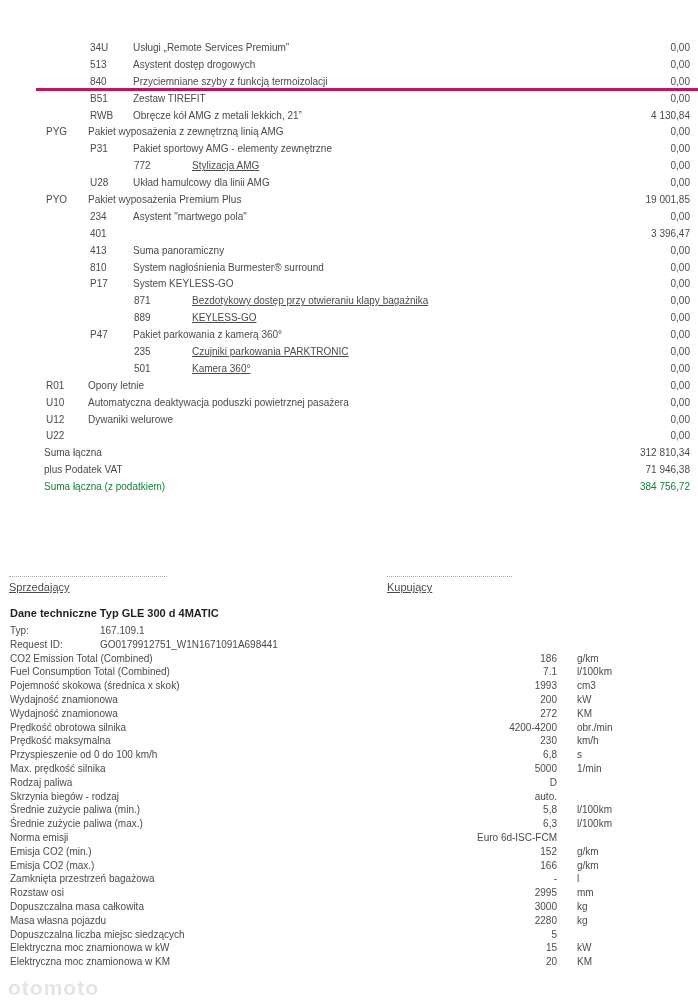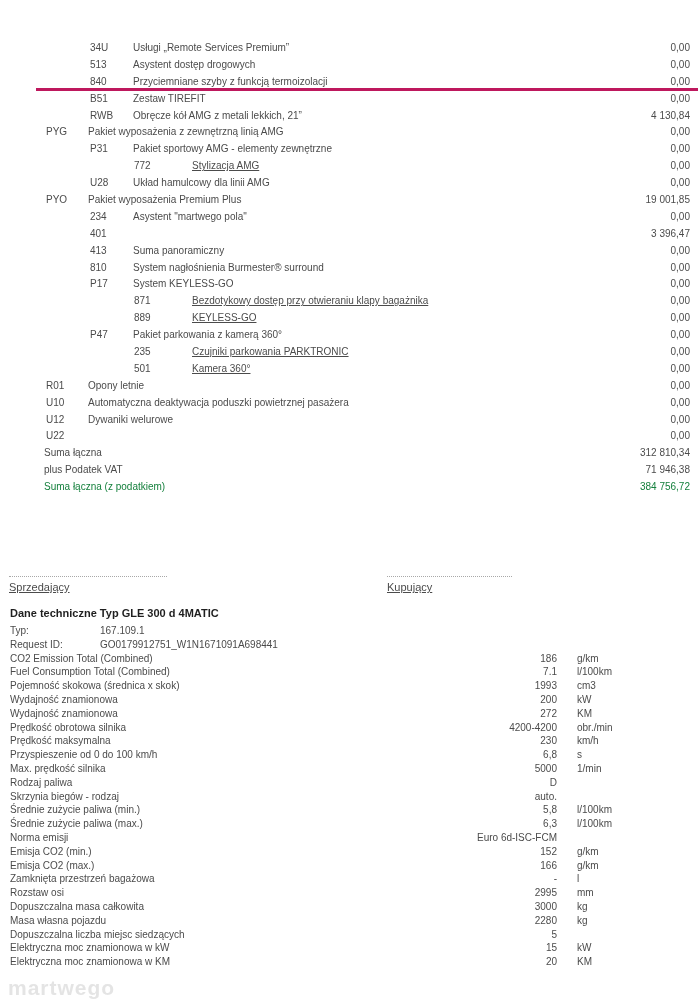--- a/index.html
+++ b/index.html
@@ -311,13 +311,13 @@
         <span class="t-unit">kW</span>
       </div>
       <div class="t-row">
         <span class="t-label">Elektryczna moc znamionowa w KM</span>
         <span class="t-value">20</span>
         <span class="t-unit">KM</span>
       </div>
     </div>
 </div>
 
-<div class="watermark">martwego</div>
+<div class="watermark">otomoto</div>
 
 </body></html>

